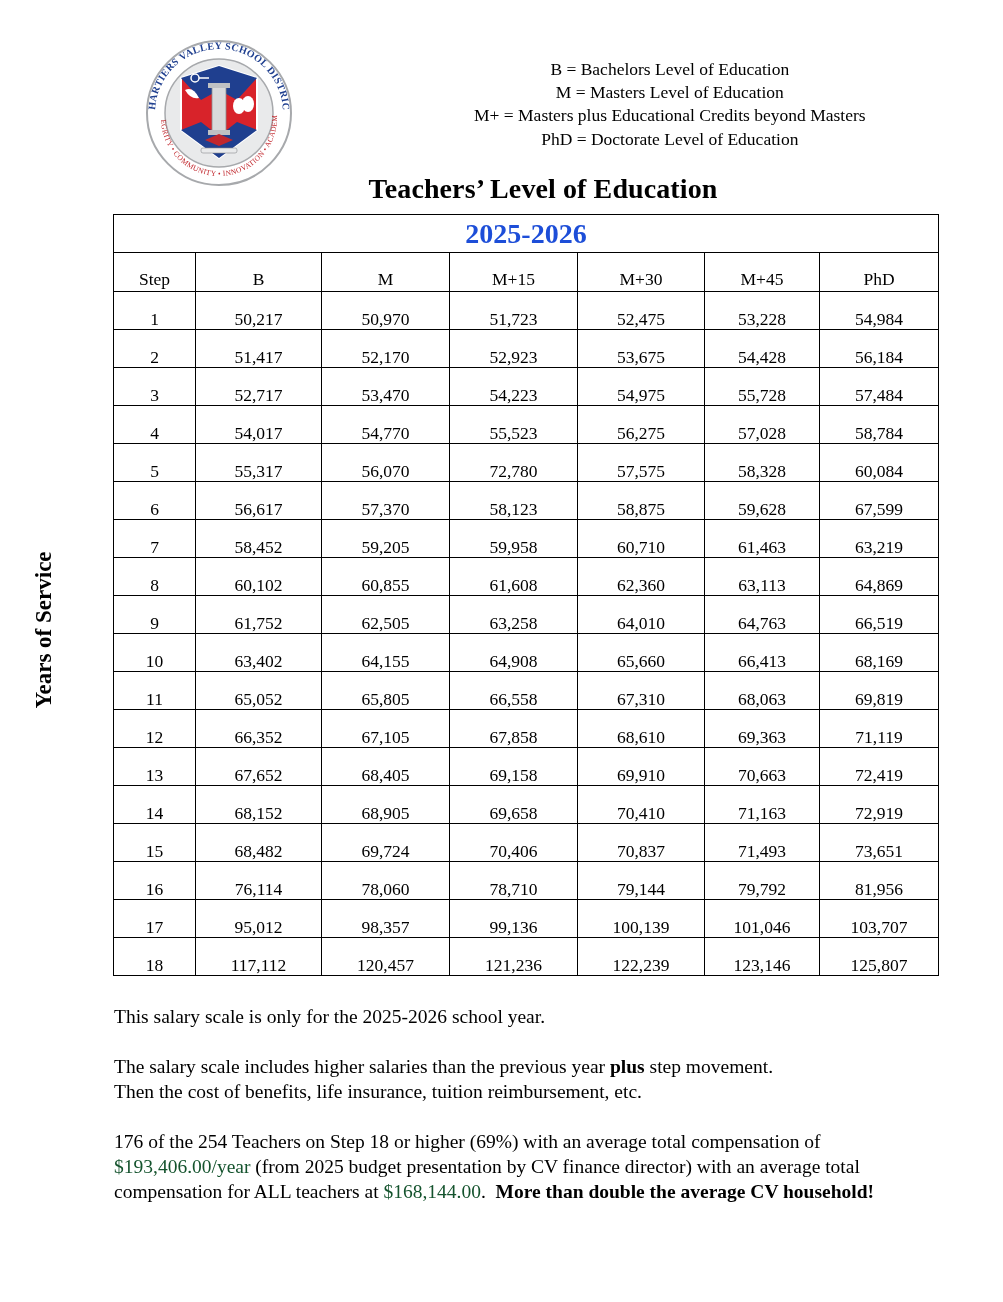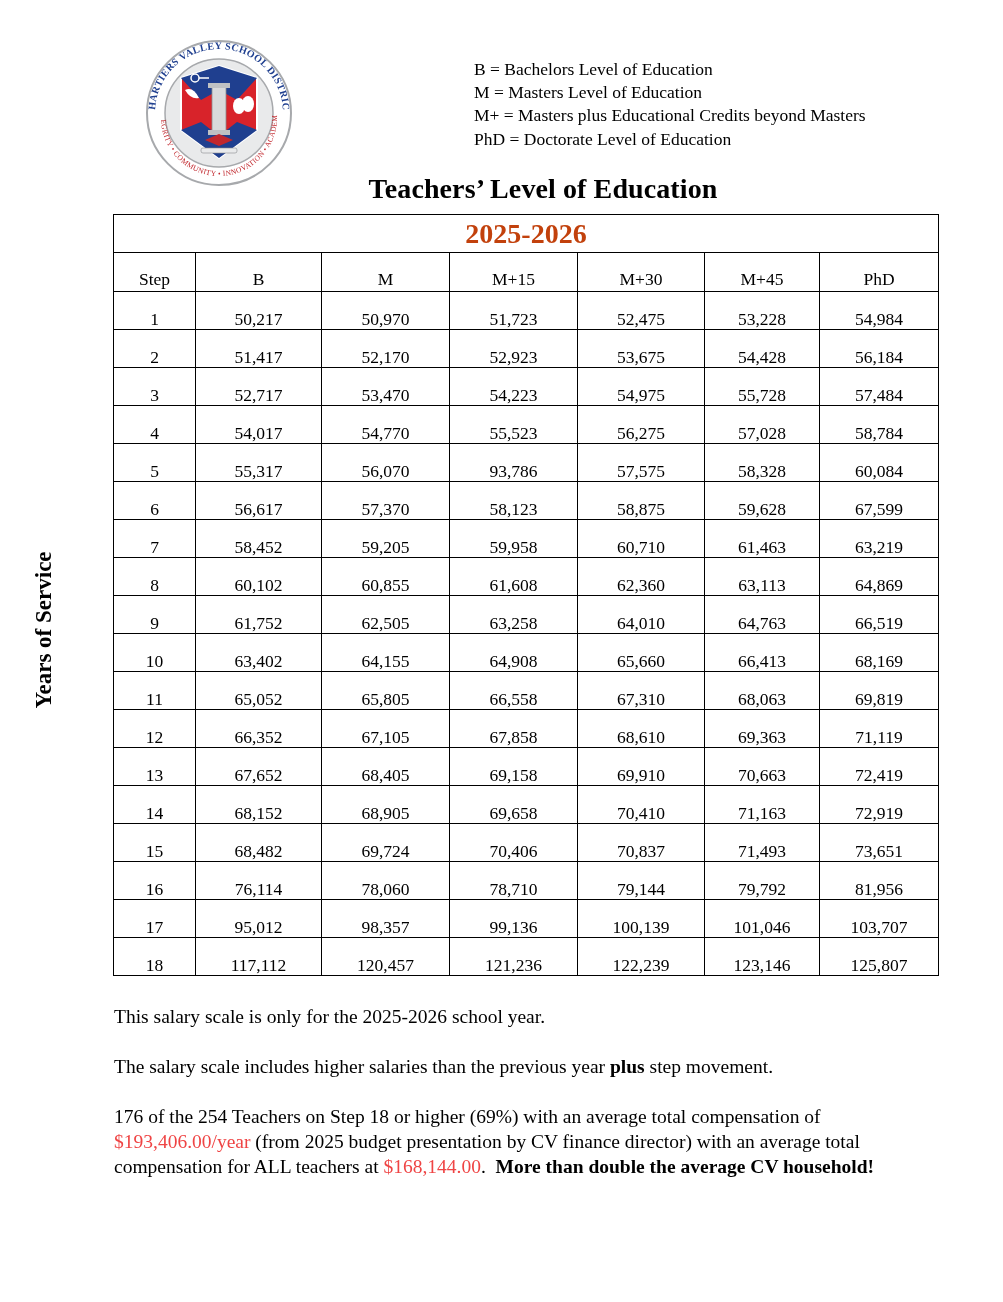--- a/index.html
+++ b/index.html
@@ -1,35 +1,35 @@
 <!DOCTYPE html>
 <html><head>
 <meta charset="utf-8">
 <style>
   html, body { margin:0; padding:0; background:#ffffff; }
   body { width:1003px; height:1302px; position:relative; overflow:hidden;
          font-family:"Liberation Serif", "DejaVu Serif", serif; color:#000; }
   .logo { position:absolute; left:133px; top:38px; width:172px; height:150px; }
   .legend { position:absolute; left:474px; top:58px; font-size:17.5px; line-height:23.2px; }
-  .legend div { white-space:nowrap; }
+  .legend div { white-space:nowrap;text-align:center; }
   .title { position:absolute; left:0; width:1086px; top:173px; text-align:center;
            font-size:28px; font-weight:bold; letter-spacing:0.1px; }
   .side-label { position:absolute; left:44px; top:630px; transform:translate(-50%,-50%) rotate(-90deg);
                 font-size:23px; font-weight:bold; white-space:nowrap; }
   table.sal { position:absolute; left:113px; top:214px; width:825px; border-collapse:collapse;
               font-size:17.5px; table-layout:fixed; }
   table.sal td, table.sal th { border:1px solid #000; text-align:center; font-weight:normal;
               padding:0; vertical-align:bottom; }
-  table.sal tr.year-row th { height:37px; color:#c2410c; font-size:28px; font-weight:bold;
+  table.sal tr.year-row th { height:37px; color:#1d4ed8; font-size:28px; font-weight:bold;
               vertical-align:middle;text-align:center; }
   table.sal tr.head-row th { height:37px; padding-bottom:1px; }
   table.sal tbody td { height:37px; padding-bottom:0px; line-height:19px; }
   .notes { position:absolute; left:114px; top:1000px; font-size:19.5px; line-height:25px; width:880px; }
   .notes p { margin:4px 0 25px 0; }
-  .red { color:#ef4444; }
+  .red { color:#14532d; }
   b { font-weight:bold; }
 </style>
 </head>
 <body>
 
 <svg class="logo" viewBox="0 0 172 150">
   <defs>
     <path id="arcTop" d="M 22 75 A 64 64 0 0 1 150 75"></path>
     <path id="arcBot" d="M 28 80 A 58 58 0 0 0 144 80"></path>
   </defs>
@@ -131,21 +131,21 @@
         <td>54,770</td>
         <td>55,523</td>
         <td>56,275</td>
         <td>57,028</td>
         <td>58,784</td>
       </tr>
       <tr>
         <td>5</td>
         <td>55,317</td>
         <td>56,070</td>
-        <td>93,786</td>
+        <td>72,780</td>
         <td>57,575</td>
         <td>58,328</td>
         <td>60,084</td>
       </tr>
       <tr>
         <td>6</td>
         <td>56,617</td>
         <td>57,370</td>
         <td>58,123</td>
         <td>58,875</td>
@@ -260,19 +260,20 @@
         <td>123,146</td>
         <td>125,807</td>
       </tr>
     </tbody>
 </table>
 
 <div class="notes">
   <p>This salary scale is only for the 2025-2026 school year.</p>
   <p>
     <span>The salary scale includes higher salaries than the previous year </span><b>plus</b><span> step movement.</span><br>
+    <span>Then the cost of benefits, life insurance, tuition reimbursement, etc.</span>
   </p>
   <p>
     <span>176 of the 254 Teachers on Step 18 or higher (69%) with an average total compensation of</span><br>
     <span class="red">$193,406.00/year</span><span> (from 2025 budget presentation by CV finance director) with an average total</span><br>
     <span>compensation for ALL teachers at </span><span class="red">$168,144.00</span><span style="white-space:pre">.  </span><b>More than double the average CV household!</b>
   </p>
 </div>
 
 </body></html>

